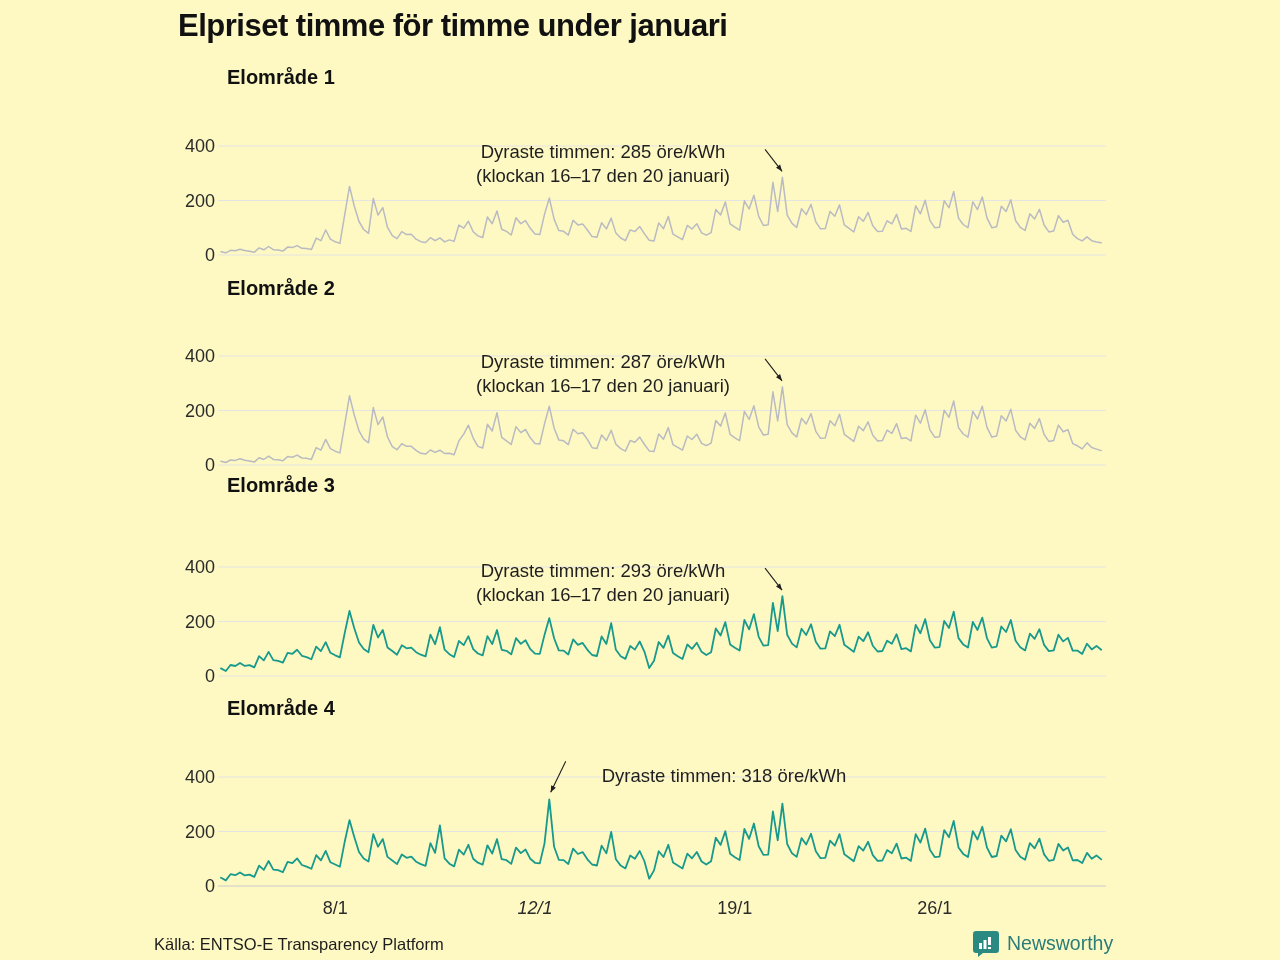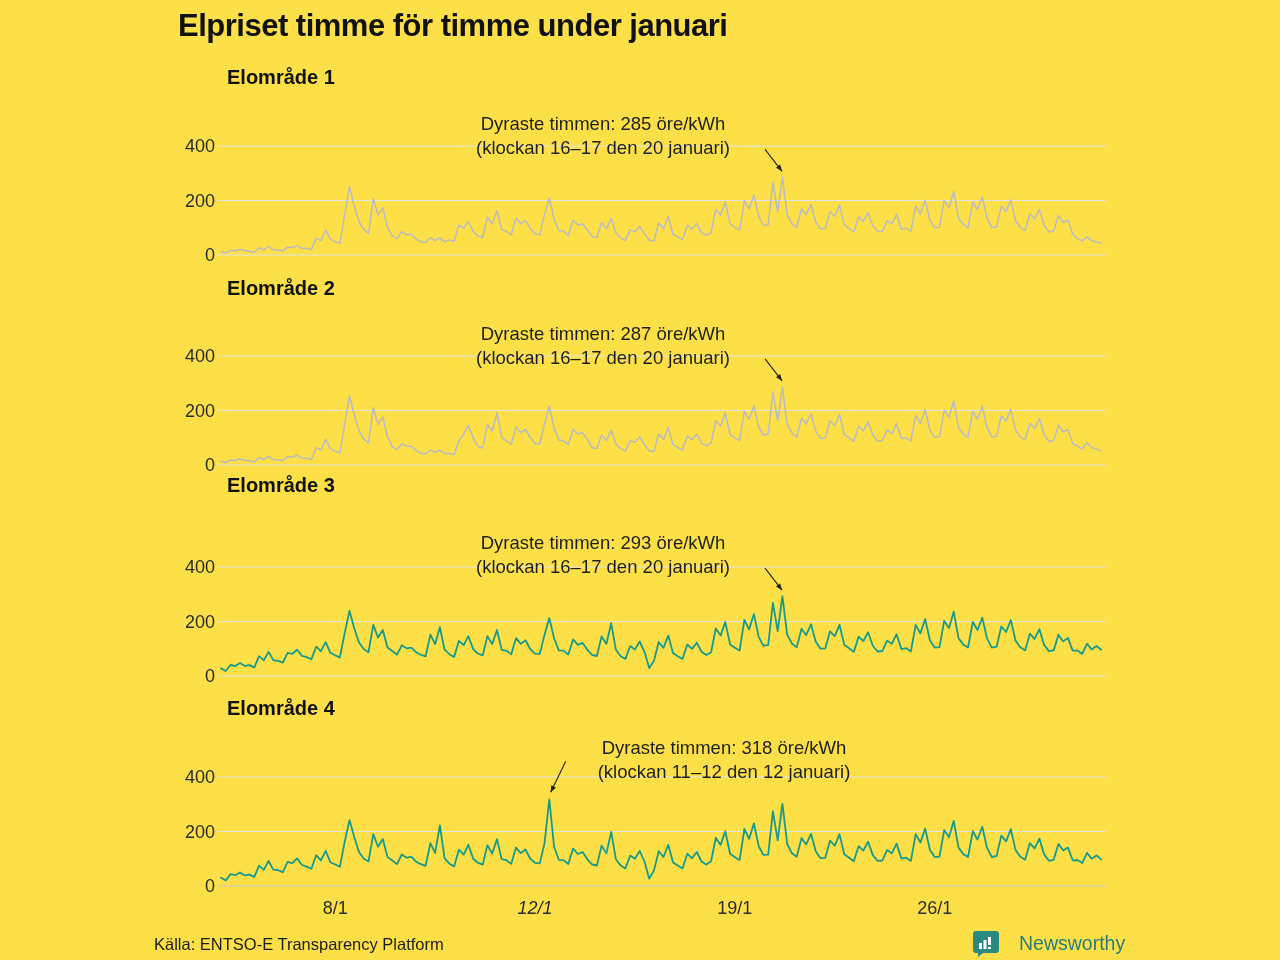--- a/index.html
+++ b/index.html
@@ -1,32 +1,32 @@
 <!DOCTYPE html>
 <html><head>
 <meta charset="utf-8">
 <style>
   html,body{margin:0;padding:0;background:#ffffff;}
-  #page{position:relative;width:1280px;height:960px;background:#fde047;overflow:hidden;
+  #page{position:relative;width:1280px;height:960px;background:#fef9c3;overflow:hidden;
         font-family:"Liberation Sans","DejaVu Sans",sans-serif;color:#1a1a1a;}
   #plot{position:absolute;left:0;top:0;width:1280px;height:960px;}
   .title{position:absolute;left:178px;top:8px;width:900px;font-size:31px;font-weight:700;
          letter-spacing:-0.5px;color:#111111;}
   .subtitle{position:absolute;left:227px;width:400px;font-size:20px;font-weight:700;color:#111111;}
   #sub1{top:66px;} #sub2{top:277px;} #sub3{top:474px;} #sub4{top:697px;}
   .annotation{position:absolute;width:360px;text-align:center;font-size:18.5px;line-height:24px;
-              color:#1f1f1f;z-index:5;}
+              color:#1f1f1f;z-index:5;margin-top:28px;}
   #ann1{left:423px;top:112px;} #ann2{left:423px;top:322px;}
   #ann3{left:423px;top:531px;} #ann4{left:544px;top:736px;}
   .ytick{position:absolute;left:135px;width:80px;text-align:right;font-size:18px;height:26px;
          line-height:26px;color:#2b2b2b;}
   .xtick{position:absolute;top:898px;width:70px;text-align:center;font-size:18px;color:#2b2b2b;}
   .source{position:absolute;left:154px;top:935px;font-size:16.5px;color:#1d1d1d;}
   .brand{position:absolute;left:972px;top:928px;height:30px;display:flex;align-items:center;}
-  .brand-text{margin-left:19px;font-size:19.5px;color:#2a7d78;font-weight:500;}
+  .brand-text{margin-left:7px;font-size:19.5px;color:#2a7d78;font-weight:500;}
 </style>
 </head>
 <body>
 
 <div id="page">
   <svg id="plot" viewBox="0 0 1280 960" xmlns="http://www.w3.org/2000/svg">
       <line x1="218" y1="146" x2="1106" y2="146" stroke="#e4e4e4" stroke-width="1.2"></line>
       <line x1="218" y1="200.5" x2="1106" y2="200.5" stroke="#e4e4e4" stroke-width="1.2"></line>
       <line x1="218" y1="255" x2="1106" y2="255" stroke="#e4e4e4" stroke-width="1.2"></line>
       <path d="M221.0 251.7L225.8 252.8L230.5 250.3L235.3 250.7L240.0 249.2L244.8 250.5L249.5 251.2L254.3 252.3L259.1 247.9L263.8 249.8L268.6 246.5L273.3 249.7L278.1 250.1L282.9 251.1L287.6 247.1L292.4 247.6L297.1 245.6L301.9 248.3L306.6 248.5L311.4 249.6L316.2 238.1L320.9 240.7L325.7 230.0L330.4 239.2L335.2 241.8L339.9 243.4L344.7 214.9L349.5 186.4L354.2 205.7L359.0 221.5L363.7 229.5L368.5 233.3L373.3 198.5L378.0 215.1L382.8 207.6L387.5 227.3L392.3 235.6L397.0 238.6L401.8 231.6L406.6 234.6L411.3 234.2L416.1 239.2L420.8 241.7L425.6 242.5L430.4 237.7L435.1 240.6L439.9 237.9L444.6 241.9L449.4 239.9L454.1 241.4L458.9 225.0L463.7 228.2L468.4 221.2L473.2 231.7L477.9 235.9L482.7 237.5L487.4 217.0L492.2 223.7L497.0 210.9L501.7 229.3L506.5 231.4L511.2 235.0L516.0 217.7L520.8 223.7L525.5 220.6L530.3 228.3L535.0 233.9L539.8 234.6L544.5 214.4L549.3 198.0L554.1 219.1L558.8 230.5L563.6 231.3L568.3 235.1L573.1 220.3L577.9 224.9L582.6 223.9L587.4 230.0L592.1 236.6L596.9 237.2L601.6 222.8L606.4 228.9L611.2 218.1L615.9 233.1L620.7 238.0L625.4 240.6L630.2 229.9L634.9 231.6L639.7 226.5L644.5 233.9L649.2 240.3L654.0 241.0L658.7 222.9L663.5 228.8L668.3 216.5L673.0 234.2L677.8 236.9L682.5 239.6L687.3 225.4L692.0 229.0L696.8 223.7L701.6 232.8L706.3 235.2L711.1 232.6L715.8 209.4L720.6 215.0L725.3 201.9L730.1 223.9L734.9 227.2L739.6 230.2L744.4 200.8L749.1 209.0L753.9 195.2L758.7 216.4L763.4 225.5L768.2 224.7L772.9 182.3L777.7 211.6L782.4 177.3L787.2 215.1L792.0 223.4L796.7 227.5L801.5 208.8L806.2 214.6L811.0 204.4L815.8 221.9L820.5 228.8L825.3 228.5L830.0 211.4L834.8 216.3L839.5 204.9L844.3 224.9L849.1 228.3L853.8 232.0L858.6 216.8L863.3 221.3L868.1 212.4L872.8 225.8L877.6 231.6L882.4 231.2L887.1 220.8L891.9 223.8L896.6 214.3L901.4 229.1L906.2 228.3L910.9 231.5L915.7 205.8L920.4 213.8L925.2 200.3L929.9 220.4L934.7 227.7L939.5 227.2L944.2 200.7L949.0 207.8L953.7 191.5L958.5 218.1L963.2 224.5L968.0 227.7L972.8 201.9L977.5 209.6L982.3 196.9L987.0 217.8L991.8 227.7L996.6 226.7L1001.3 206.3L1006.1 211.5L1010.8 199.8L1015.6 220.7L1020.3 227.3L1025.1 230.5L1029.9 213.8L1034.6 219.0L1039.4 209.3L1044.1 225.0L1048.9 231.9L1053.7 231.1L1058.4 215.6L1063.2 222.3L1067.9 220.2L1072.7 234.2L1077.4 238.6L1082.2 240.9L1087.0 236.9L1091.7 240.7L1096.5 241.9L1101.2 242.8" fill="none" stroke="#b9bac2" stroke-width="1.5" stroke-linejoin="round" stroke-linecap="round"></path>
@@ -66,21 +66,20 @@
   <div class="annotation" id="ann2">
     <div>Dyraste timmen: 287 öre/kWh</div>
     <div>(klockan 16–17 den 20 januari)</div>
   </div>
   <div class="annotation" id="ann3">
     <div>Dyraste timmen: 293 öre/kWh</div>
     <div>(klockan 16–17 den 20 januari)</div>
   </div>
   <div class="annotation" id="ann4">
     <div>Dyraste timmen: 318 öre/kWh</div>
-    <div>(klockan 11–12 den 12 januari)</div>
   </div>
 
   <div class="xtick" id="xt0" style="left: 300.192px;">8/1</div>
   <div class="xtick" id="xt1" style="left: 500.028px; font-style: italic;">12/1</div>
   <div class="xtick" id="xt2" style="left: 699.864px;">19/1</div>
   <div class="xtick" id="xt3" style="left: 899.7px;">26/1</div>
 
   <div class="source">Källa: ENTSO-E Transparency Platform</div>
 
   <div class="brand">

